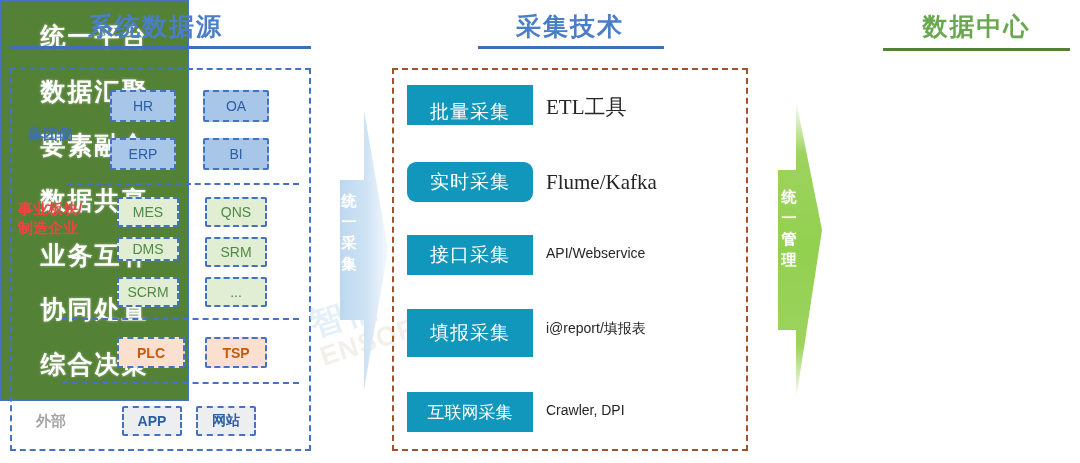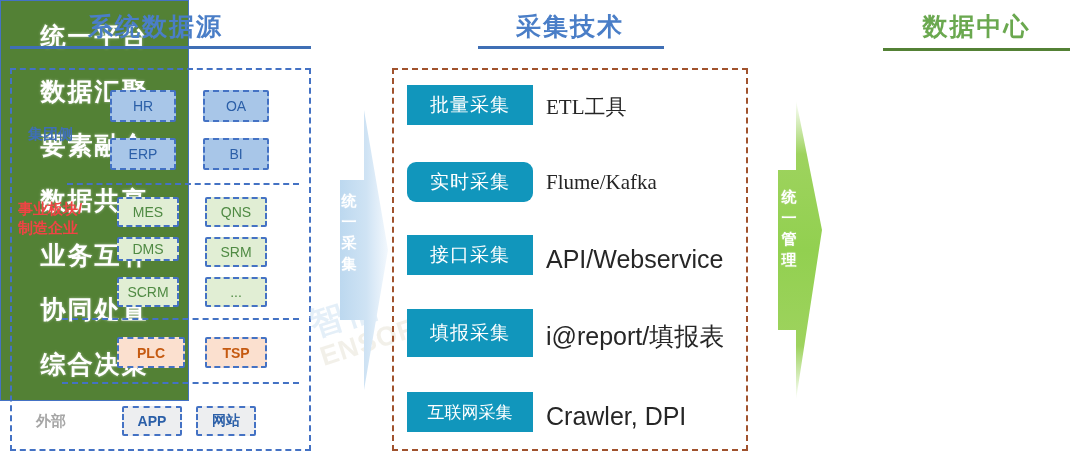--- a/index.html
+++ b/index.html
@@ -71,21 +71,21 @@
   .mid-tag{
     position:absolute;background:#1196bc;color:#ffffff;
     display:flex;align-items:center;justify-content:center;
     font-size:19px;letter-spacing:1px;
   }
   .mid-tag.narrow{font-size:17px;letter-spacing:0;}
   .mid-desc{
     position:absolute;color:#262626;white-space:nowrap;
   }
   .serif{font-family:"Liberation Serif","DejaVu Serif",serif;font-size:21px;}
-  .sans{font-family:"Liberation Sans","DejaVu Sans",sans-serif;font-size:25px;}
+  .sans{font-family:"Liberation Sans","DejaVu Sans",sans-serif;font-size:14px;}
 
   
   #right-panel{
     left:883px;top:68px;width:187px;height:383px;
     background:#538135;border:1px solid #4472c4;
     display:flex;flex-direction:column;
     align-items:center;justify-content:space-around;
     padding:8px 0;
   }
   .dc-item{
@@ -196,21 +196,21 @@
   </svg>
   <div class="arrow-text" style="left:340px;top:190px;">
     <div>统</div>
     <div>一</div>
     <div>采</div>
     <div>集</div>
   </div>
 
   <div class="abs" id="mid-panel">
 
-    <div class="mid-tag" style="left:13px;top:15px;width:126px;height:40px;">
+    <div class="mid-tag" style="left:13px;top:15px;width:126px;height:40px;align-items:flex-end;">
       <span>批量采集</span>
     </div>
     <div class="mid-desc serif" style="left:152px;top:23px;">ETL工具</div>
 
     <div class="mid-tag" style="left:13px;top:92px;width:126px;height:40px;border-radius:9px;">
       <span>实时采集</span>
     </div>
     <div class="mid-desc serif" style="left:152px;top:100px;">Flume/Kafka</div>
 
     <div class="mid-tag" style="left:13px;top:165px;width:126px;height:40px;">

